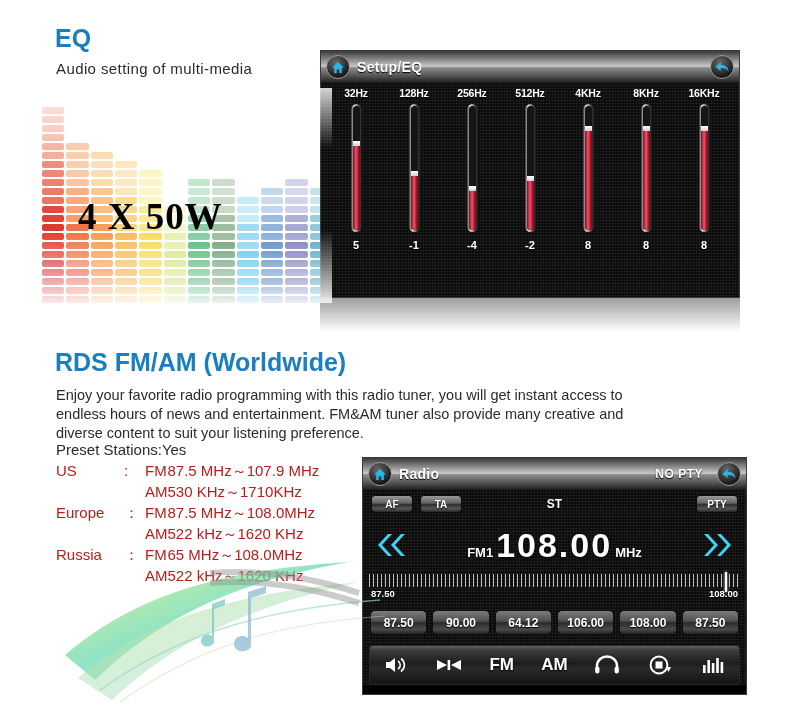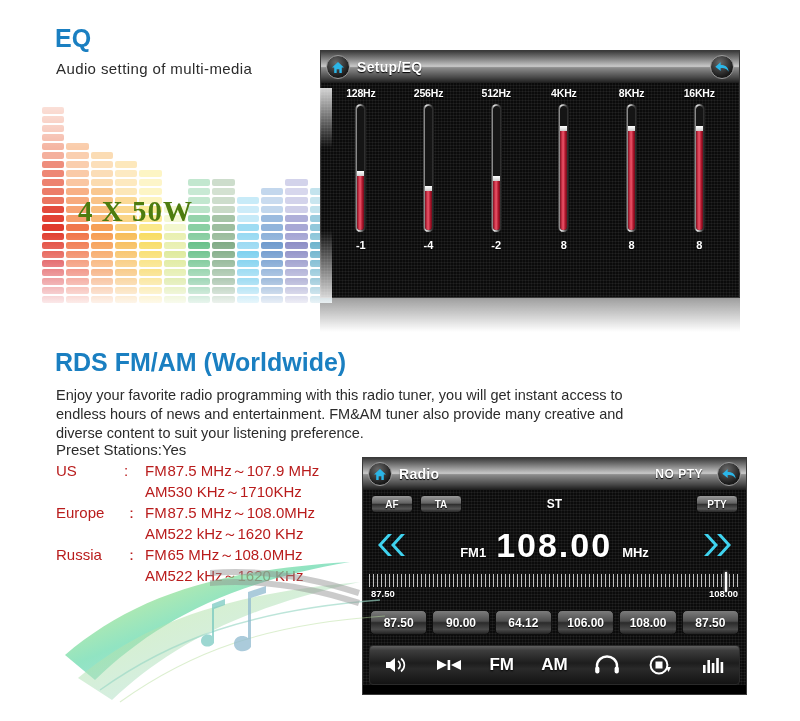--- a/index.html
+++ b/index.html
@@ -25,23 +25,23 @@
     gap: 2px;
   }
   .spec-col { flex: 1; display: flex; flex-direction: column; justify-content: flex-end; gap: 2px; height: 100%; }
   .spec-cell { height: 7px; border-radius: 2px; }
 
   .graphic-caption {
     position: absolute;
     left: 78px;
     top: 195px;
     font-family: "Liberation Serif", serif;
-    font-size: 29px;
+    font-size: 37px;
     font-weight: bold;
-    color: #4d7c0f;
+    color: #000000;
     letter-spacing: 1px;
     z-index: 5;
   }
 
   
   .spec-fade {
     position: absolute;
     left: 42px; top: 88px; width: 290px; height: 215px;
     background: linear-gradient(to bottom, rgba(255,255,255,0.82) 0%, rgba(255,255,255,0) 28%, rgba(255,255,255,0) 66%, rgba(255,255,255,0.9) 100%);
     pointer-events: none;
@@ -282,21 +282,21 @@
     height: 54px;
     position: relative;
     padding: 0 10px;
   }
   .chev { flex: 0 0 auto; }
   .freq-center {
     flex: 1;
     display: flex;
     align-items: baseline;
     justify-content: center;
-    gap: 10px;
+    gap: 3px;
   }
   .band-tag {
     font-size: 13px; font-weight: bold;
     color: #ffffff;
     text-shadow: 0 1px 2px #000;
   }
   .freq-value {
     font-size: 34px;
     font-weight: bold;
     color: #ffffff;
@@ -601,20 +601,30 @@
     <div class="spacer"></div>
     <div class="circ-btn">
       <svg class="back-glyph" viewBox="0 0 24 20">
         <path d="M10 3 L10 7 C16 7 21 9 22 17 C18.5 11.5 14.5 11.5 10 11.5 L10 16 L2 9.5 Z" fill="#2bb6e8"></path>
       </svg>
     </div>
   </div>
 
   <div class="eq-body carbon">
     <div class="band-row" id="eq-bands">
+        <div class="band">
+          <div class="band-label">32Hz</div>
+          <div class="slider-track">
+            <div class="slider-inner">
+              <div class="slider-fill" style="height: 89px;"></div>
+              <div class="slider-knob" style="bottom: 84px;"></div>
+            </div>
+          </div>
+          <div class="band-value">5</div>
+        </div>
         <div class="band">
           <div class="band-label">128Hz</div>
           <div class="slider-track">
             <div class="slider-inner">
               <div class="slider-fill" style="height: 59px;"></div>
               <div class="slider-knob" style="bottom: 54px;"></div>
             </div>
           </div>
           <div class="band-value">-1</div>
         </div>

